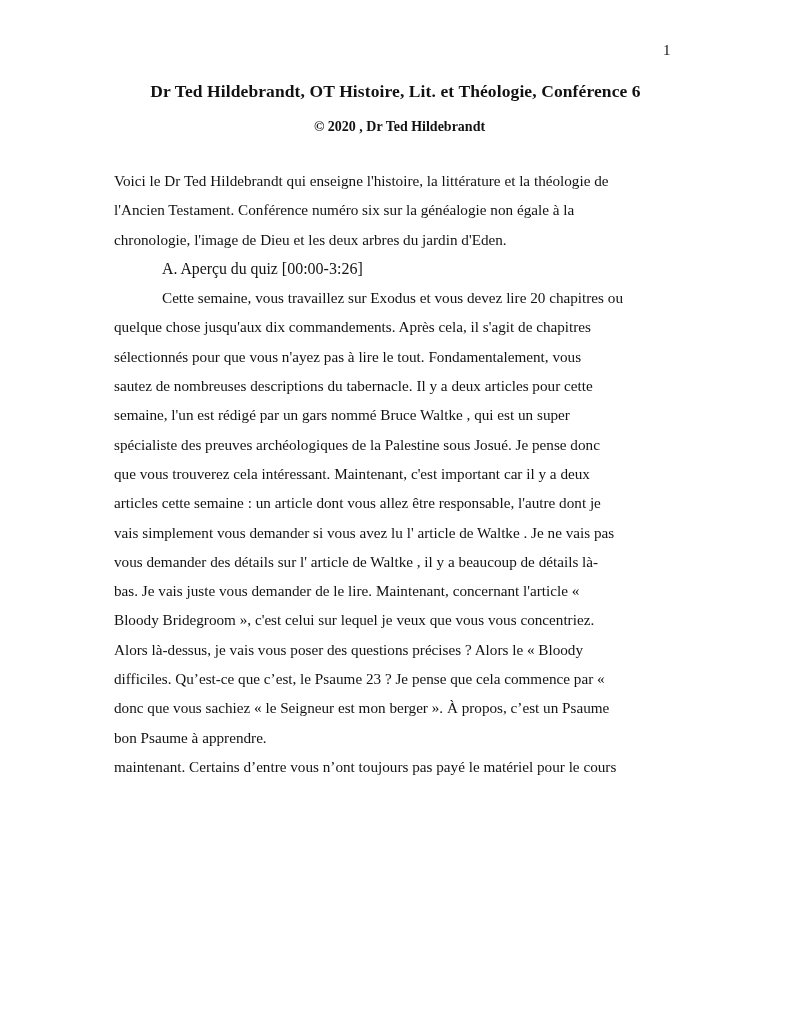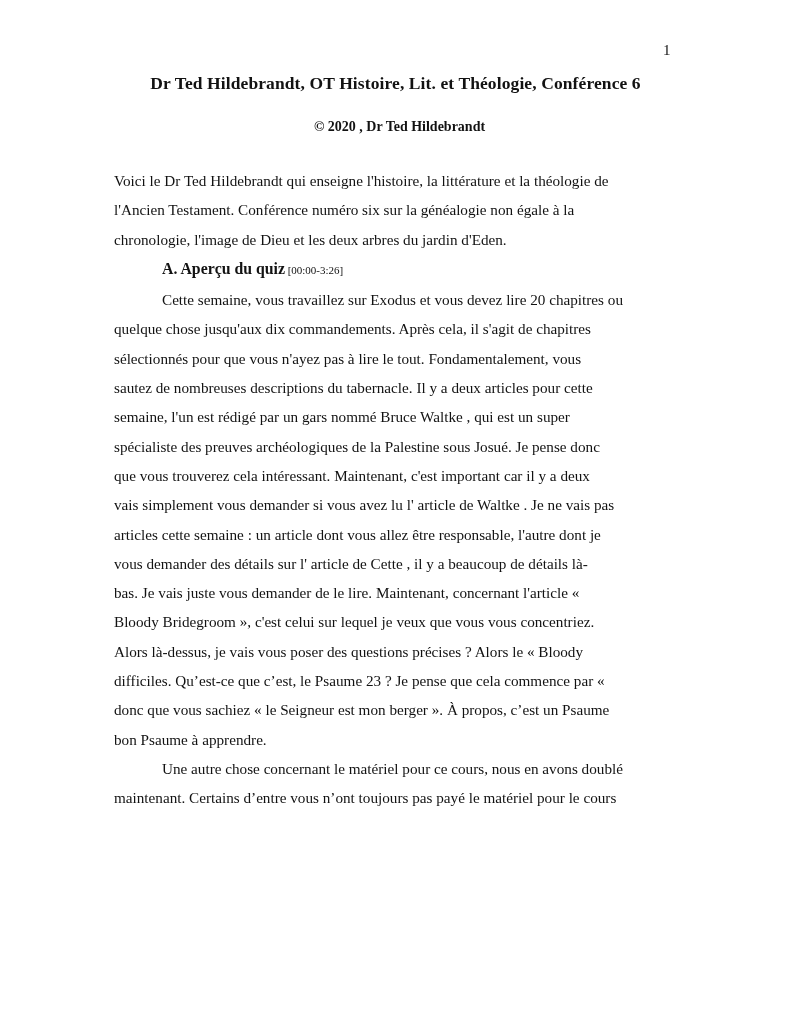--- a/index.html
+++ b/index.html
@@ -18,21 +18,21 @@
   }
   .page-number {
     position: absolute;
     top: 42px;
     left: 663px;
     font-size: 15px;
     letter-spacing: 0.5px;
   }
   .doc-title {
     position: absolute;
-    top: 73px;
+    top: 81px;
     left: 0;
     width: 100%;
     text-align: center;
     font-weight: bold;
     font-size: 17.5px;
     letter-spacing: 0.1px;
   }
   .doc-copyright {
     position: absolute;
     top: 119px;
@@ -50,26 +50,26 @@
   }
   .line {
     line-height: 29.3px;
     font-size: 15.2px;
     white-space: pre;
   }
   .line.indent {
     padding-left: 48px;
   }
   .heading-text {
-    font-weight: bold;
+    font-weight: normal;
     font-size: 15.8px;
   }
   .timestamp {
     font-weight: normal;
-    font-size: 11px;
+    font-size: 16px;
   }
 </style>
 </head>
 <body>
 
 <div class="page">
   <div class="page-number">1</div>
 
   <div class="doc-title">Dr Ted Hildebrandt, OT Histoire, Lit. et Théologie, Conférence 6</div>
 
@@ -80,25 +80,24 @@
       <div class="line">l'Ancien Testament. Conférence numéro six sur la généalogie non égale à la</div>
       <div class="line">chronologie, l'image de Dieu et les deux arbres du jardin d'Eden.</div>
       <div class="line indent"><span class="heading-text">A. Aperçu du quiz</span><span class="timestamp"> [00:00-3:26]</span></div>
       <div class="line indent">Cette semaine, vous travaillez sur Exodus et vous devez lire 20 chapitres ou</div>
       <div class="line">quelque chose jusqu'aux dix commandements. Après cela, il s'agit de chapitres</div>
       <div class="line">sélectionnés pour que vous n'ayez pas à lire le tout. Fondamentalement, vous</div>
       <div class="line">sautez de nombreuses descriptions du tabernacle. Il y a deux articles pour cette</div>
       <div class="line">semaine, l'un est rédigé par un gars nommé Bruce Waltke , qui est un super</div>
       <div class="line">spécialiste des preuves archéologiques de la Palestine sous Josué. Je pense donc</div>
       <div class="line">que vous trouverez cela intéressant. Maintenant, c'est important car il y a deux</div>
+      <div class="line">articles cette semaine : un article dont vous allez être responsable, l'autre dont je</div>
       <div class="line">vais simplement vous demander si vous avez lu l' article de Waltke . Je ne vais pas</div>
-      <div class="line">articles cette semaine : un article dont vous allez être responsable, l'autre dont je</div>
-      <div class="line">vous demander des détails sur l' article de Cette , il y a beaucoup de détails là-</div>
+      <div class="line">vous demander des détails sur l' article de Waltke , il y a beaucoup de détails là-</div>
       <div class="line">bas. Je vais juste vous demander de le lire. Maintenant, concernant l'article «</div>
       <div class="line">Bloody Bridegroom », c'est celui sur lequel je veux que vous vous concentriez.</div>
       <div class="line">Alors là-dessus, je vais vous poser des questions précises ? Alors le « Bloody</div>
       <div class="line">difficiles. Qu’est-ce que c’est, le Psaume 23 ? Je pense que cela commence par «</div>
       <div class="line">donc que vous sachiez « le Seigneur est mon berger ». À propos, c’est un Psaume</div>
       <div class="line">bon Psaume à apprendre.</div>
-      <div class="line indent">Une autre chose concernant le matériel pour ce cours, nous en avons doublé</div>
       <div class="line">maintenant. Certains d’entre vous n’ont toujours pas payé le matériel pour le cours</div>
     </div>
 </div>
 
 </body></html>

